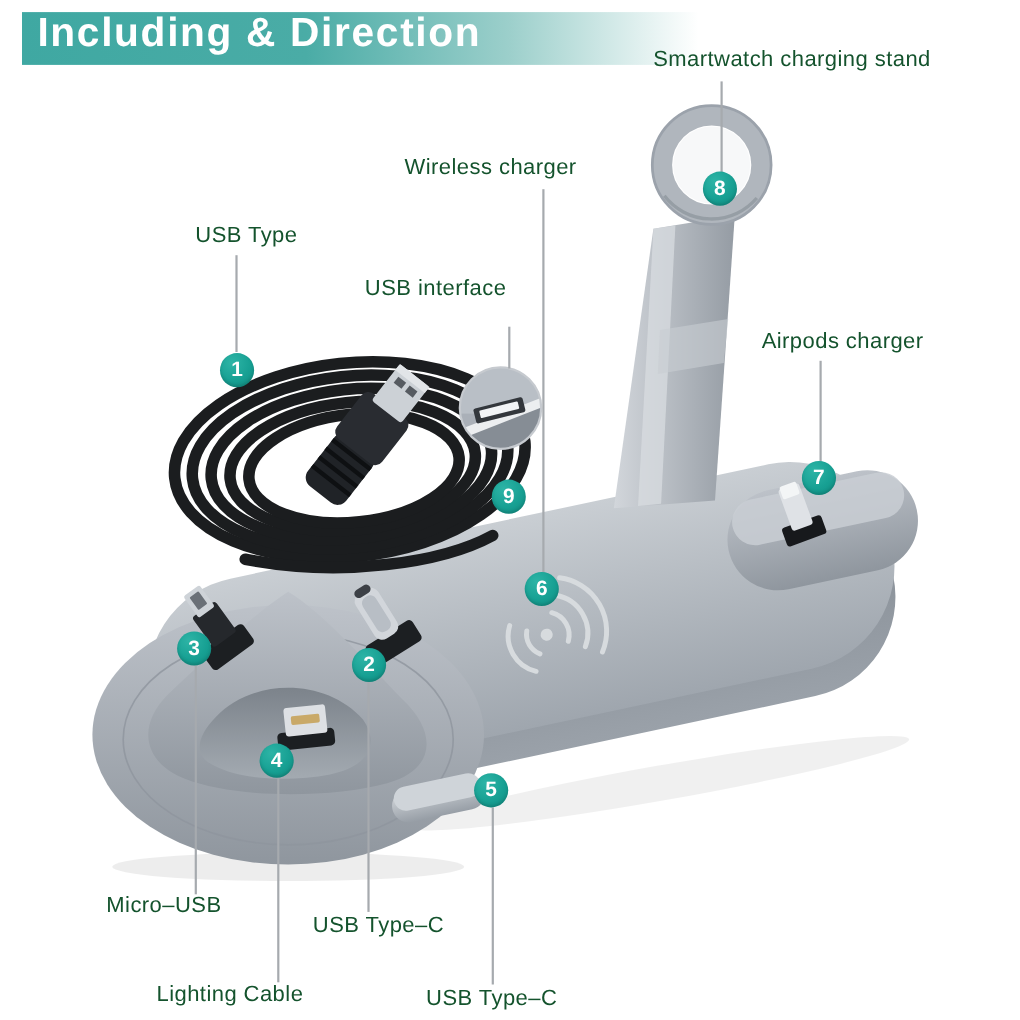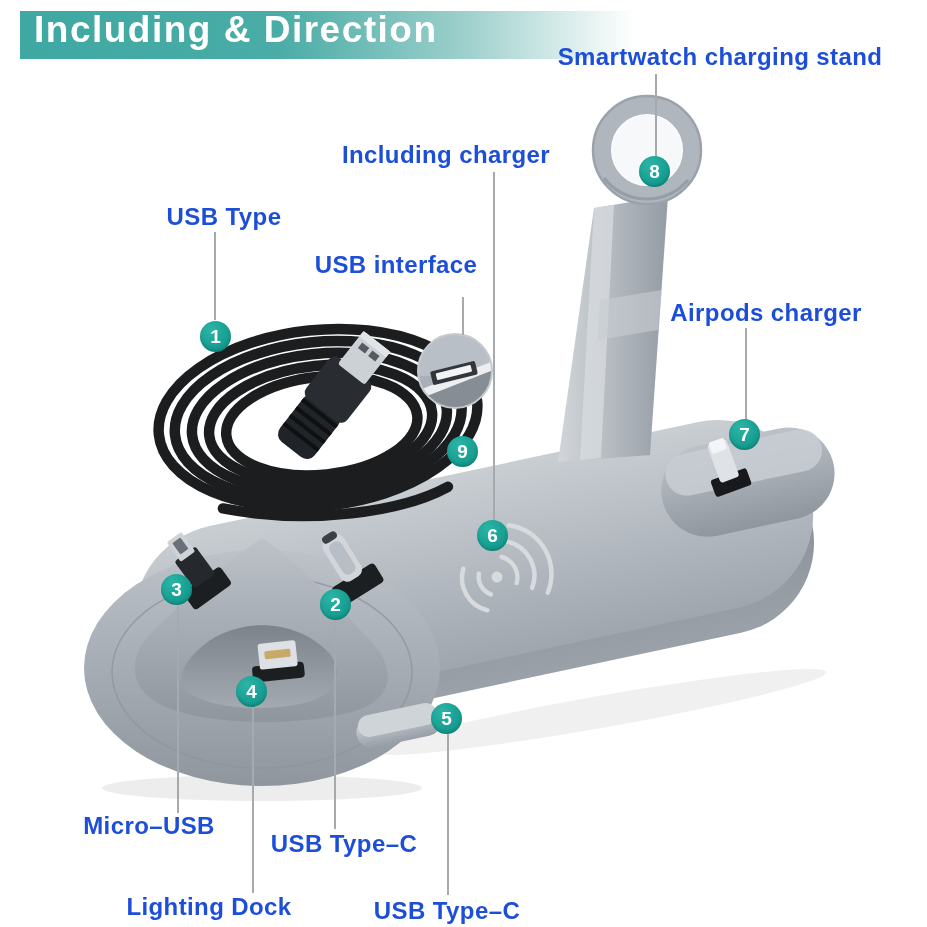--- a/index.html
+++ b/index.html
@@ -15,21 +15,21 @@
   .banner span{
     display:block;padding-left:14px;margin-top:-3px;
     font-size:37px;font-weight:bold;letter-spacing:1.5px;color:#ffffff;
     line-height:43px;white-space:nowrap;
   }
   
   .art{position:absolute;left:0;top:0;}
   
   .lbl{
     position:absolute;transform:translateX(-50%);white-space:nowrap;
-    font-size:24px;font-weight:bold;letter-spacing:.4px;color:#1d4ed8;
+    font-size:20px;font-weight:normal;letter-spacing:.4px;color:#14532d;
   }
   .lbl-smartwatch{left:720px;top:43px;}
   .lbl-wireless{left:446px;top:141px;}
   .lbl-usb-cable{left:224px;top:203px;}
   .lbl-usb-interface{left:396px;top:251px;}
   .lbl-airpods{left:766px;top:299px;}
   .lbl-micro-usb{left:129px;top:812px;margin-left:20px;}
   .lbl-usb-type-c-front{left:344px;top:830px;}
   .lbl-lighting-dock{left:209px;top:893px;}
   .lbl-usb-type-c-base{left:447px;top:897px;}
@@ -211,27 +211,27 @@
   <div class="ln ln-wireless"></div>
   <div class="ln ln-usb-cable"></div>
   <div class="ln ln-usb-interface"></div>
   <div class="ln ln-airpods"></div>
   <div class="ln ln-micro-usb"></div>
   <div class="ln ln-lighting-dock"></div>
   <div class="ln ln-usb-type-c-front"></div>
   <div class="ln ln-usb-type-c-base"></div>
 
   <div class="lbl lbl-smartwatch">Smartwatch charging stand</div>
-  <div class="lbl lbl-wireless">Including charger</div>
+  <div class="lbl lbl-wireless">Wireless charger</div>
   <div class="lbl lbl-usb-cable">USB Type</div>
   <div class="lbl lbl-usb-interface">USB interface</div>
   <div class="lbl lbl-airpods">Airpods charger</div>
   <div class="lbl lbl-micro-usb">Micro–USB</div>
   <div class="lbl lbl-usb-type-c-front">USB Type–C</div>
-  <div class="lbl lbl-lighting-dock">Lighting Dock</div>
+  <div class="lbl lbl-lighting-dock">Lighting Cable</div>
   <div class="lbl lbl-usb-type-c-base">USB Type–C</div>
 
   <div class="badge b1">1</div>
   <div class="badge b2">2</div>
   <div class="badge b3">3</div>
   <div class="badge b4">4</div>
   <div class="badge b5">5</div>
   <div class="badge b6">6</div>
   <div class="badge b7">7</div>
   <div class="badge b8">8</div>

